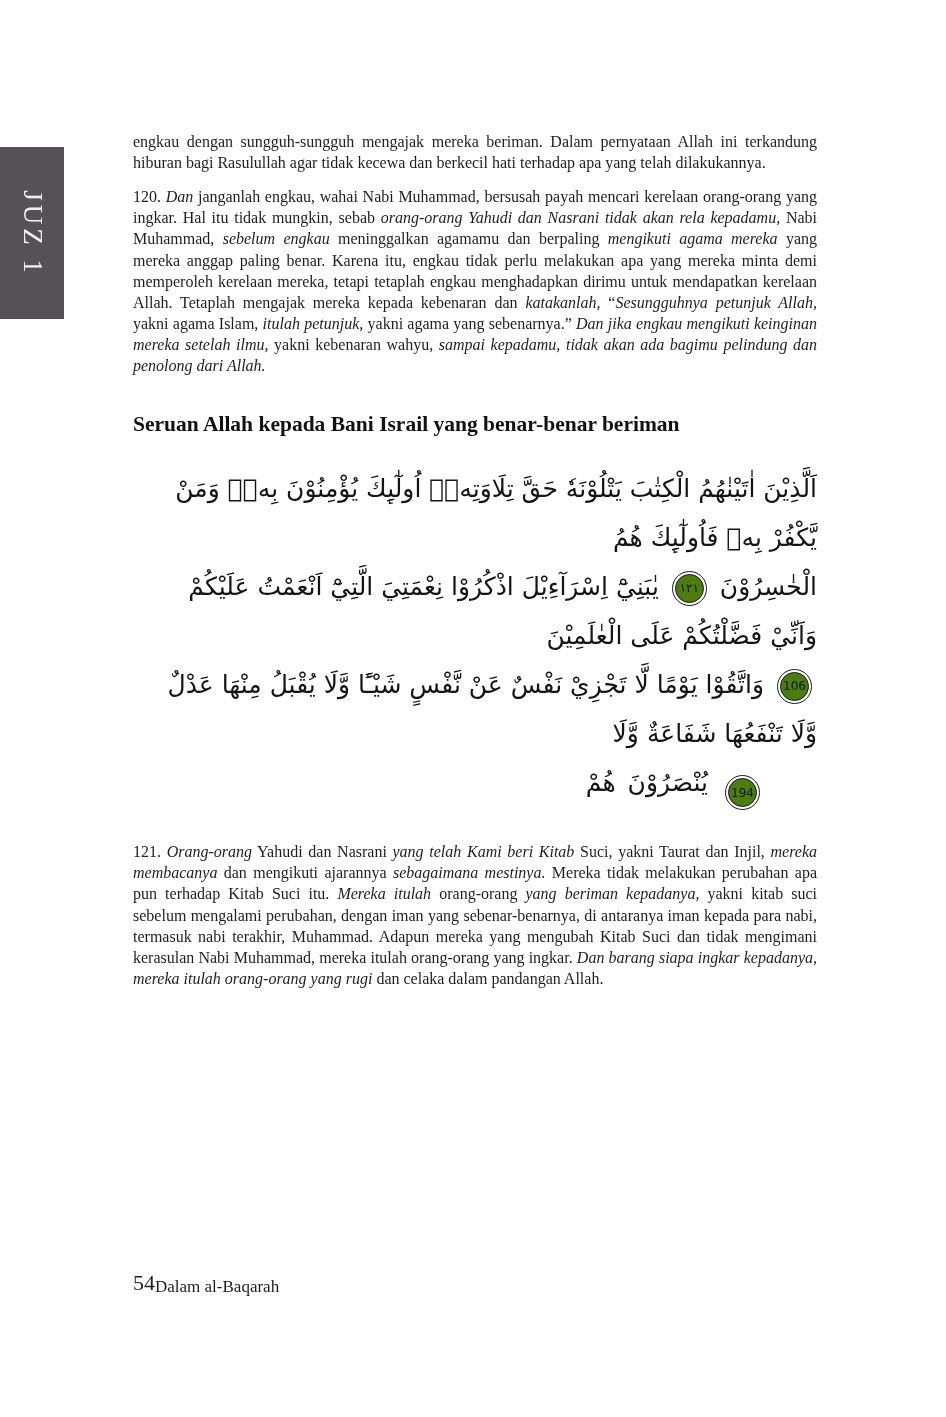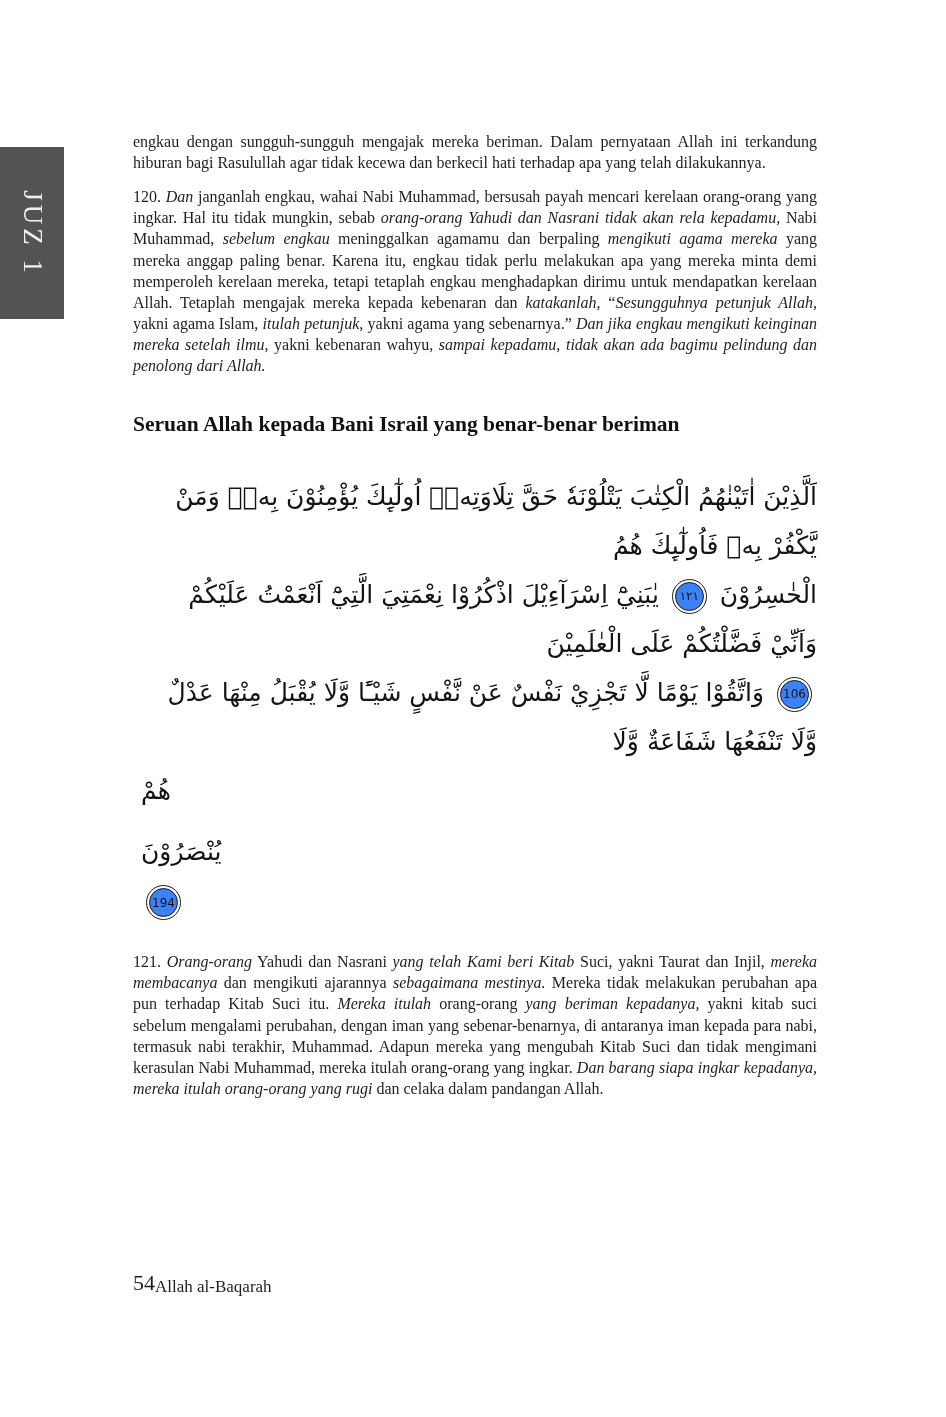--- a/index.html
+++ b/index.html
@@ -36,44 +36,44 @@
   }
   .body-para{
     font-size:16px;line-height:1.32;text-align:justify;
     color:var(--ink);
     margin:0 0 13px 0;
   }
   .body-para em{font-style:italic;}
 
   .section-heading{
     font-size:21.5px;font-weight:bold;color:#111;
-    margin:36px 0 35px 0;
+    margin:36px 0 27px 0;
     text-align:left;
   }
 
   
   .arabic-block{margin:0 0 34px 8px;}
   .arabic-line{
     direction:rtl;text-align:right;
     font-family:"DejaVu Sans", sans-serif;
     font-size:25px;line-height:49px;
     color:#141414;
   }
   .arabic-line.visual-ltr{
     direction:ltr;
-    display:flex;justify-content:flex-end;align-items:flex-start;
-    gap:12px;padding-right:52px;flex-direction:column;
+    display:flex;justify-content:flex-end;align-items:flex-end;
+    gap:12px;padding-right:52px;
   }
   .ar-text{unicode-bidi:embed;}
   .ayah-marker{
     display:inline-flex;align-items:center;justify-content:center;
     width:29px;height:29px;border:1.5px solid #1a1a1a;border-radius:50%;
     outline:1.5px solid #1a1a1a;outline-offset:2px;
     font-size:12px;line-height:1;vertical-align:middle;
-    margin:0 8px;color:#141414;background:#3b82f6;
+    margin:0 8px;color:#141414;background:#4d7c0f;
   }
 
   
   .footer{
     position:absolute;left:133px;top:1270px;width:684px;
     display:flex;justify-content:flex-start;align-items:flex-start;
     color:var(--ink);
   }
   .page-number{font-size:22px;}
   .surah-name{font-size:17px;padding-top:7px;}
@@ -108,16 +108,16 @@
       </div>
 
     <div id="paras-bottom">
         <p class="body-para"><span>121. </span><em>Orang-orang</em><span> Yahudi dan Nasrani </span><em>yang telah Kami beri Kitab</em><span> Suci, yakni Taurat dan Injil, </span><em>mereka membacanya</em><span> dan mengikuti ajarannya </span><em>sebagaimana mestinya.</em><span> Mereka tidak melakukan perubahan apa pun terhadap Kitab Suci itu. </span><em>Mereka itulah</em><span> orang-orang </span><em>yang beriman kepadanya,</em><span> yakni kitab suci sebelum mengalami perubahan, dengan iman yang sebenar-benarnya, di antaranya iman kepada para nabi, termasuk nabi terakhir, Muhammad. Adapun mereka yang mengubah Kitab Suci dan tidak mengimani kerasulan Nabi Muhammad, mereka itulah orang-orang yang ingkar. </span><em>Dan barang siapa ingkar kepadanya, mereka itulah orang-orang yang rugi</em><span> dan celaka dalam pandangan Allah.</span></p>
       </div>
 
   </main>
 
   <footer class="footer">
     <span class="page-number">54</span>
-    <span class="surah-name">Allah al-Baqarah</span>
+    <span class="surah-name">Dalam al-Baqarah</span>
   </footer>
 
 </div>
 
 </body></html>

